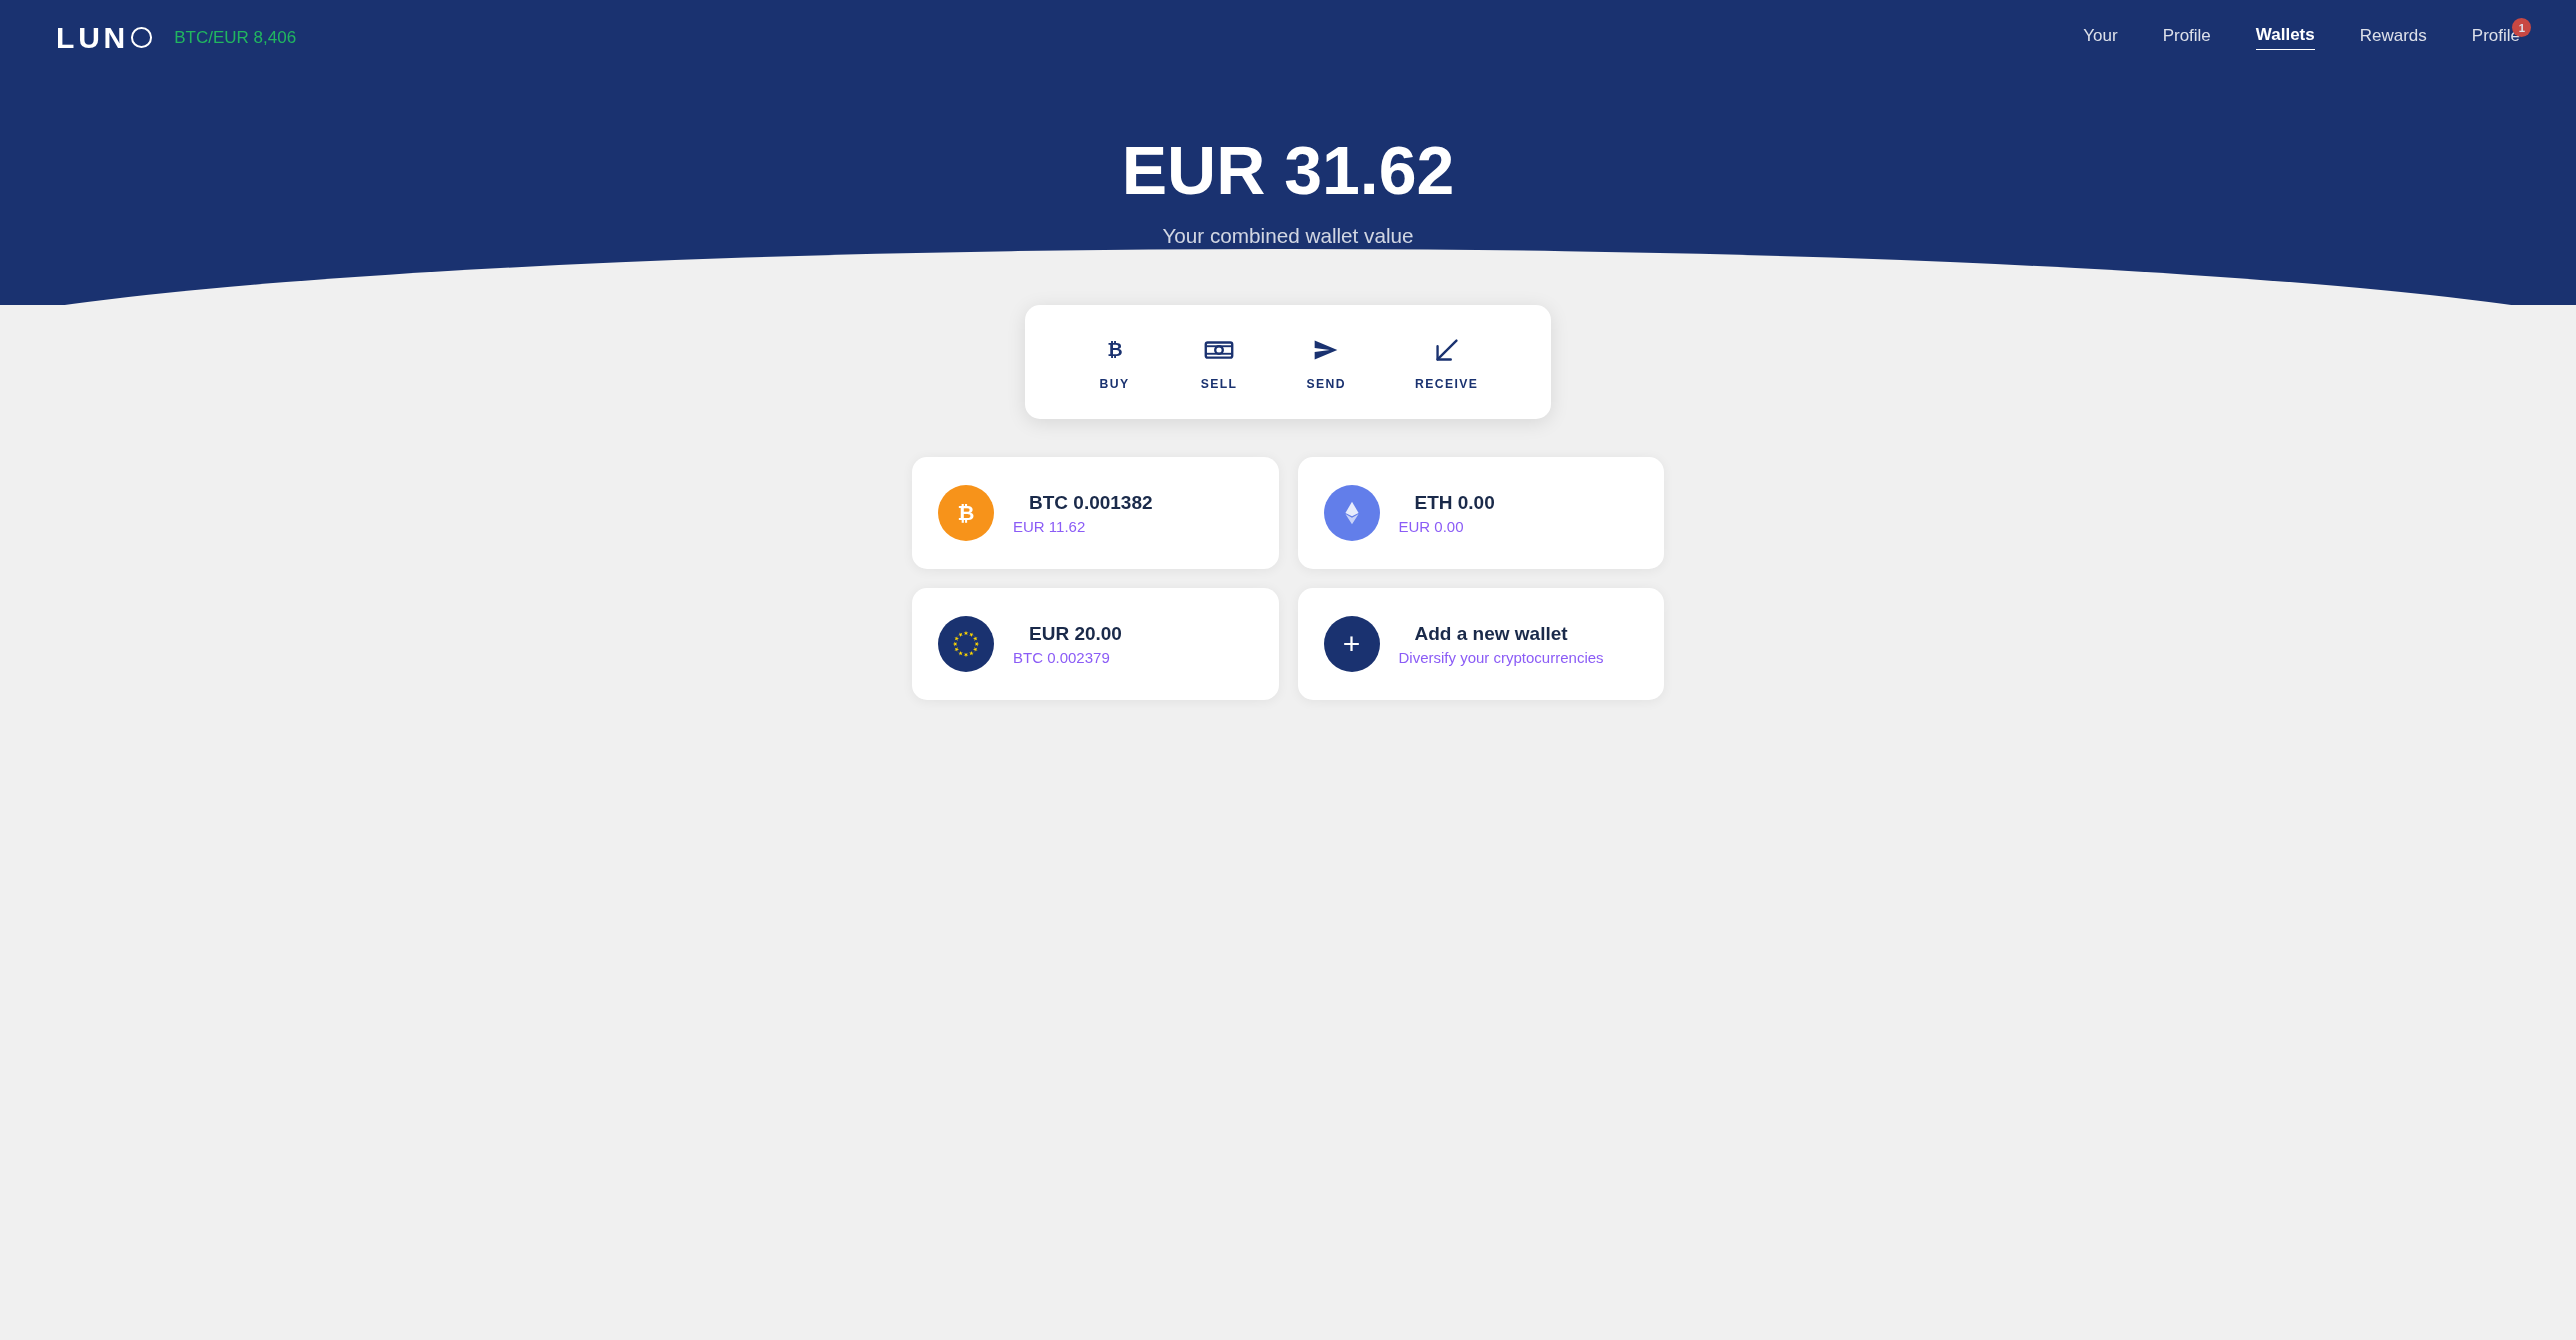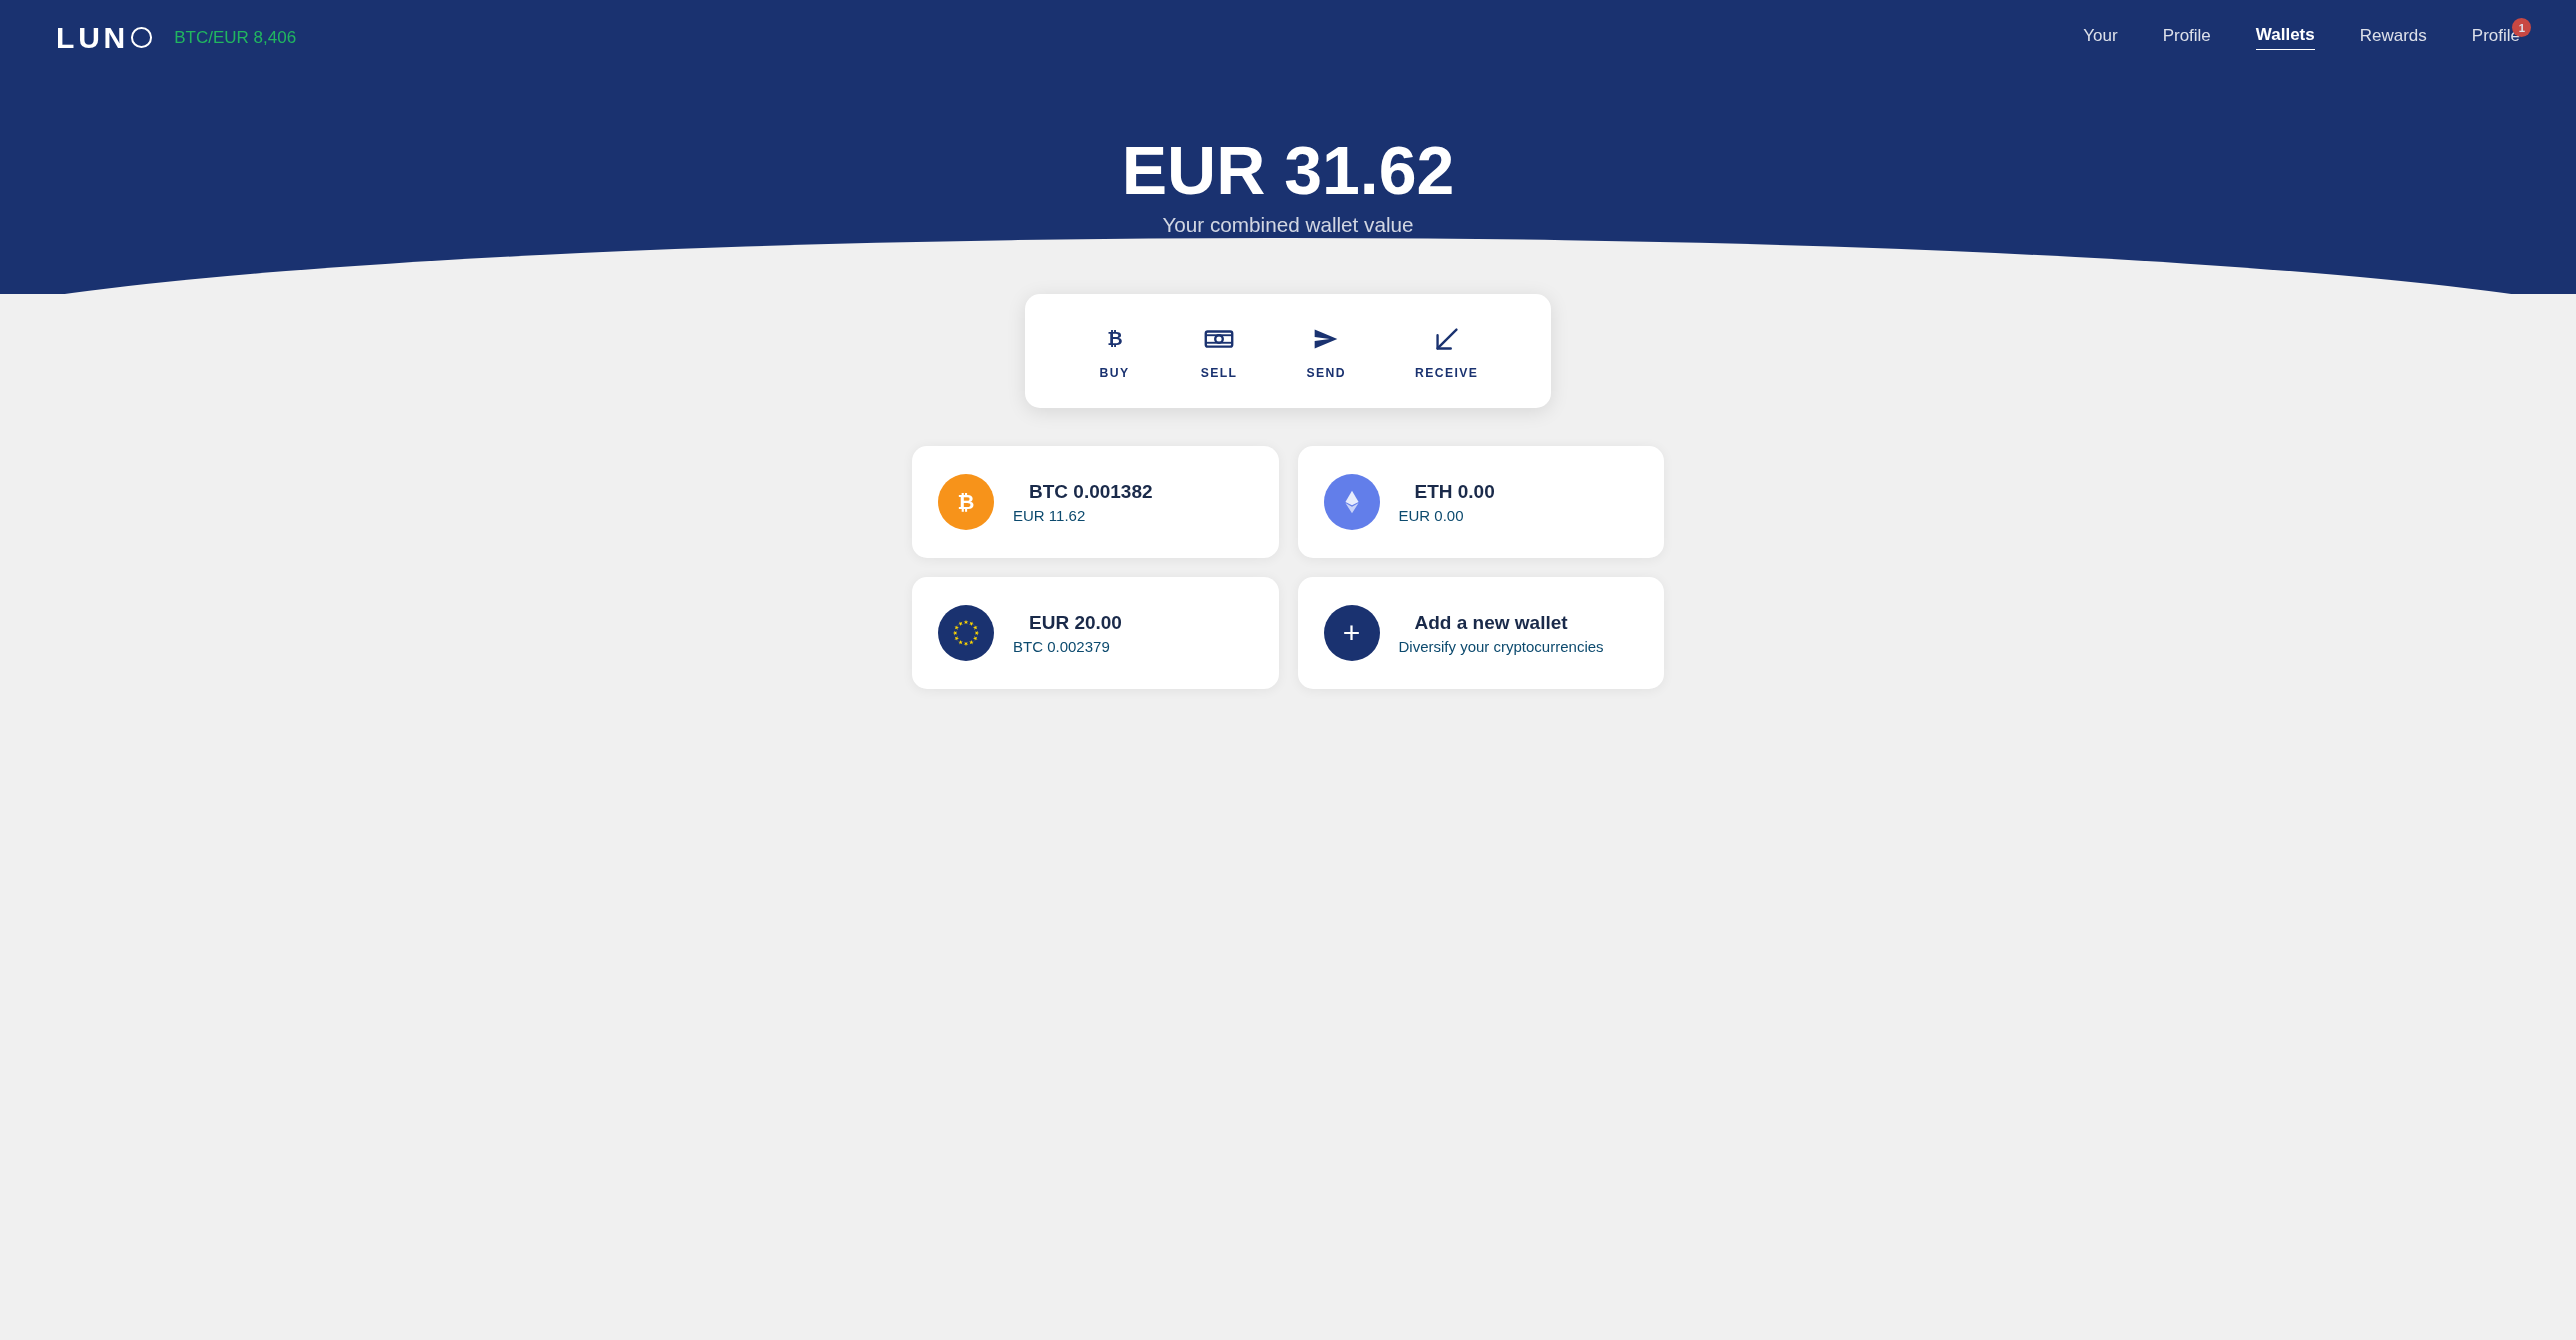--- a/index.html
+++ b/index.html
@@ -100,21 +100,21 @@
       left: -5%;
       width: 110%;
       height: 113px;
       background: #f0f0f0;
       border-radius: 50% 50% 0 0 / 100% 100% 0 0;
     }
     .hero-amount {
       color: white;
       font-size: 68px;
       font-weight: 700;
-      margin-bottom: 4px;
+      margin-bottom: 15px;
     }
     .hero-subtitle {
       color: rgba(255,255,255,0.8);
       font-size: 20.7px;
       font-weight: 400;
     }
 
     
     .main {
       background: #f0f0f0;
@@ -199,21 +199,21 @@
     .wallet-info { flex: 1; }
     .wallet-primary {
       font-size: 19px;
       font-weight: 700;
       color: #1a2a4a;
       margin-bottom: 3.8px;
       margin-left: 16px;
     }
     .wallet-secondary {
       font-size: 15px;
-      color: #0c4a6e;
+      color: #8b5cf6;
     }
 
     
     .eur-icon-circle {
       width: 56px;
       height: 56px;
       border-radius: 50%;
       background: #1a3270;
       display: flex;
       align-items: center;

